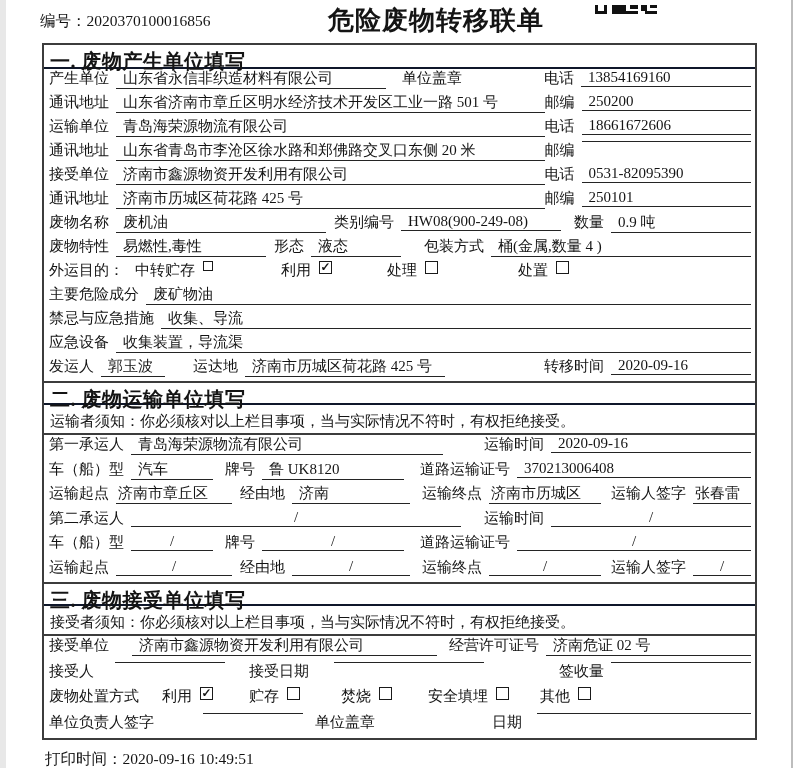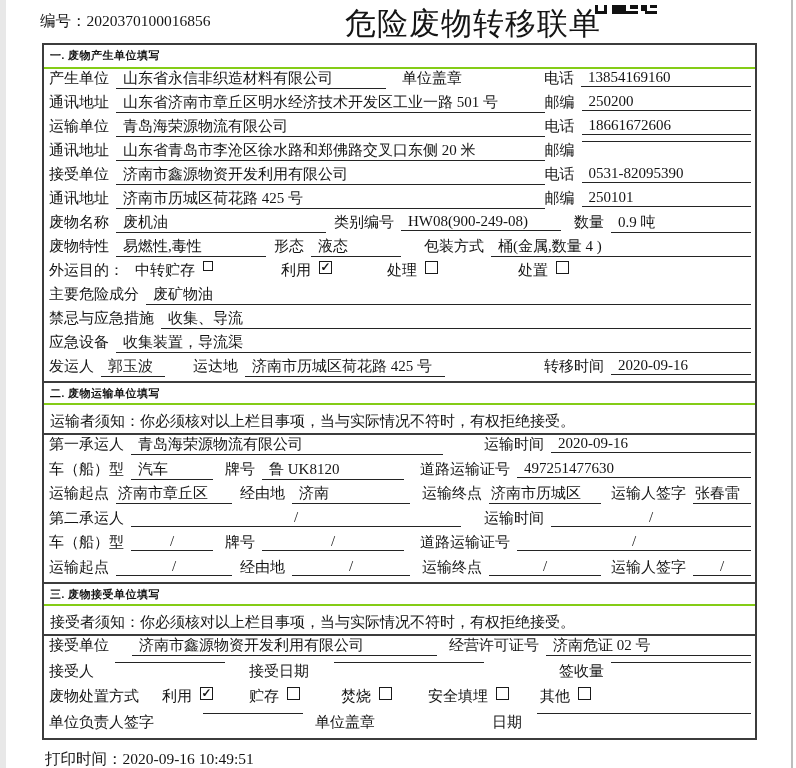--- a/index.html
+++ b/index.html
@@ -5,30 +5,30 @@
   html,body{margin:0;padding:0;}
   body{
     width:796px;height:768px;position:relative;overflow:hidden;
     background:#ffffff;color:#141414;
     font-family:"Liberation Serif","DejaVu Serif",serif;
   }
   .page-edge-left{position:absolute;left:0;top:0;width:6px;height:768px;background:#e8e8e8;}
   .page-edge-right{position:absolute;left:791px;top:0;width:2px;height:768px;background:#bdbdbd;}
 
   .serial{position:absolute;left:40px;top:11px;font-size:15.5px;white-space:nowrap;}
-  .title{position:absolute;left:345px;top:3px;font-size:31px;font-weight:normal;letter-spacing:1px;white-space:nowrap;}
+  .title{position:absolute;left:328px;top:3px;font-size:26px;font-weight:bold;letter-spacing:1px;white-space:nowrap;}
   .qr{position:absolute;left:595px;top:0;}
 
   .form-table{
     position:absolute;left:42px;top:43px;width:715px;box-sizing:border-box;
     border:2px solid #3c3c3c;background:#fff;display:flex;flex-direction:column;
   }
   .sec{
-    font-weight:bold;font-size:11px;height:24px;box-sizing:border-box;
-    padding:3px 0 0 6px;border-bottom:2px solid #84cc16;letter-spacing:0.5px;
+    font-weight:bold;font-size:20px;height:24px;box-sizing:border-box;
+    padding:3px 0 0 6px;border-bottom:2px solid #0f172a;letter-spacing:0.5px;
   }
   .sec.bt{border-top:2px solid #3c3c3c;}
   .note{
     font-size:15px;height:30px;box-sizing:border-box;padding:7px 0 0 6px;
     border-bottom:2px solid #3c3c3c;white-space:nowrap;
   }
   .row{
     display:flex;align-items:flex-start;box-sizing:border-box;
     padding:0 4px 3px 5px;font-size:15px;white-space:nowrap;
   }
@@ -190,21 +190,21 @@
       <span class="lbl" style="margin-left:auto">运输时间</span>
       <span class="u" style="width:200px">2020-09-16</span>
     </div>
 
     <div class="row">
       <span class="lbl">车（船）型</span>
       <span class="u" style="width:82px">汽车</span>
       <span class="lbl" style="margin-left:12px">牌号</span>
       <span class="u" style="width:142px">鲁 UK8120</span>
       <span class="lbl" style="margin-left:16px">道路运输证号</span>
-      <span class="u fill">497251477630</span>
+      <span class="u fill">370213006408</span>
     </div>
 
     <div class="row">
       <span class="lbl">运输起点</span>
       <span class="u tight" style="width:116px">济南市章丘区</span>
       <span class="lbl" style="margin-left:8px">经由地</span>
       <span class="u" style="width:118px">济南</span>
       <span class="lbl" style="margin-left:12px">运输终点</span>
       <span class="u tight" style="width:112px">济南市历城区</span>
       <span class="lbl" style="margin-left:10px">运输人签字</span>

